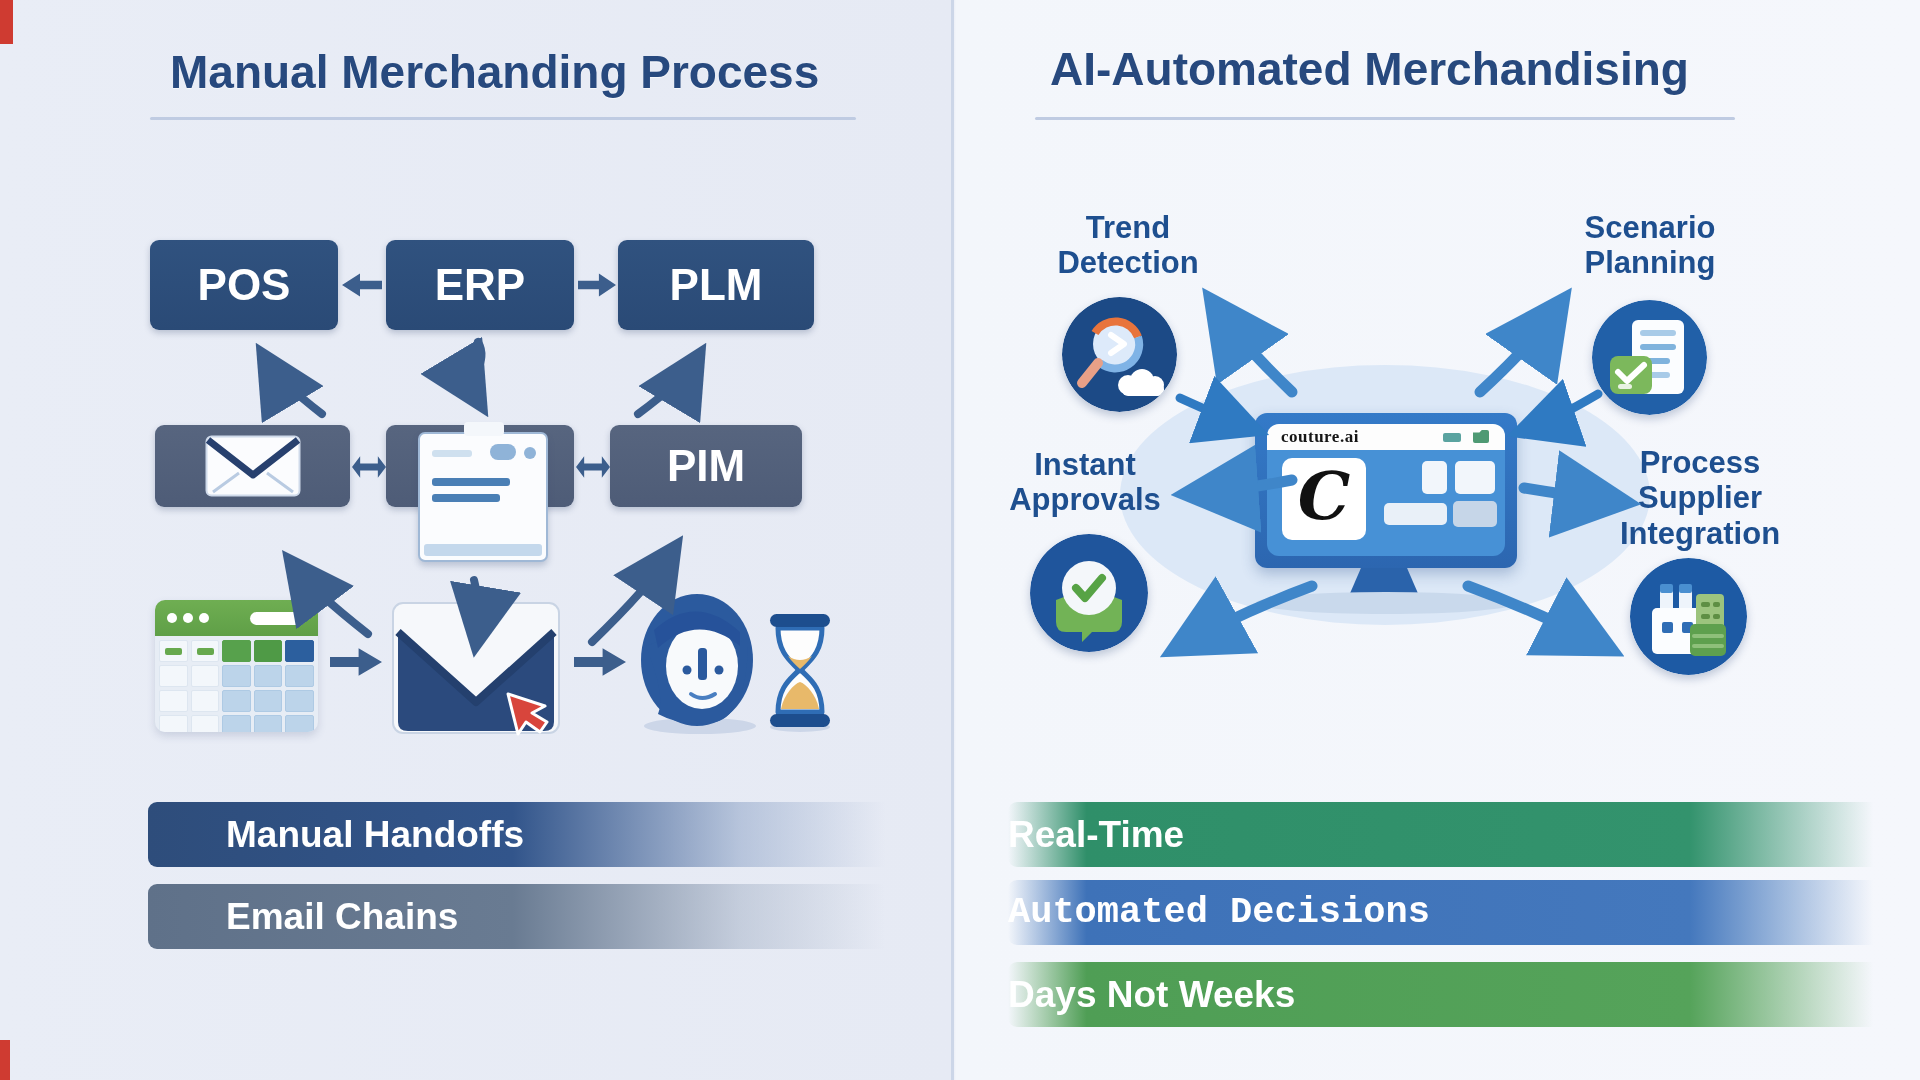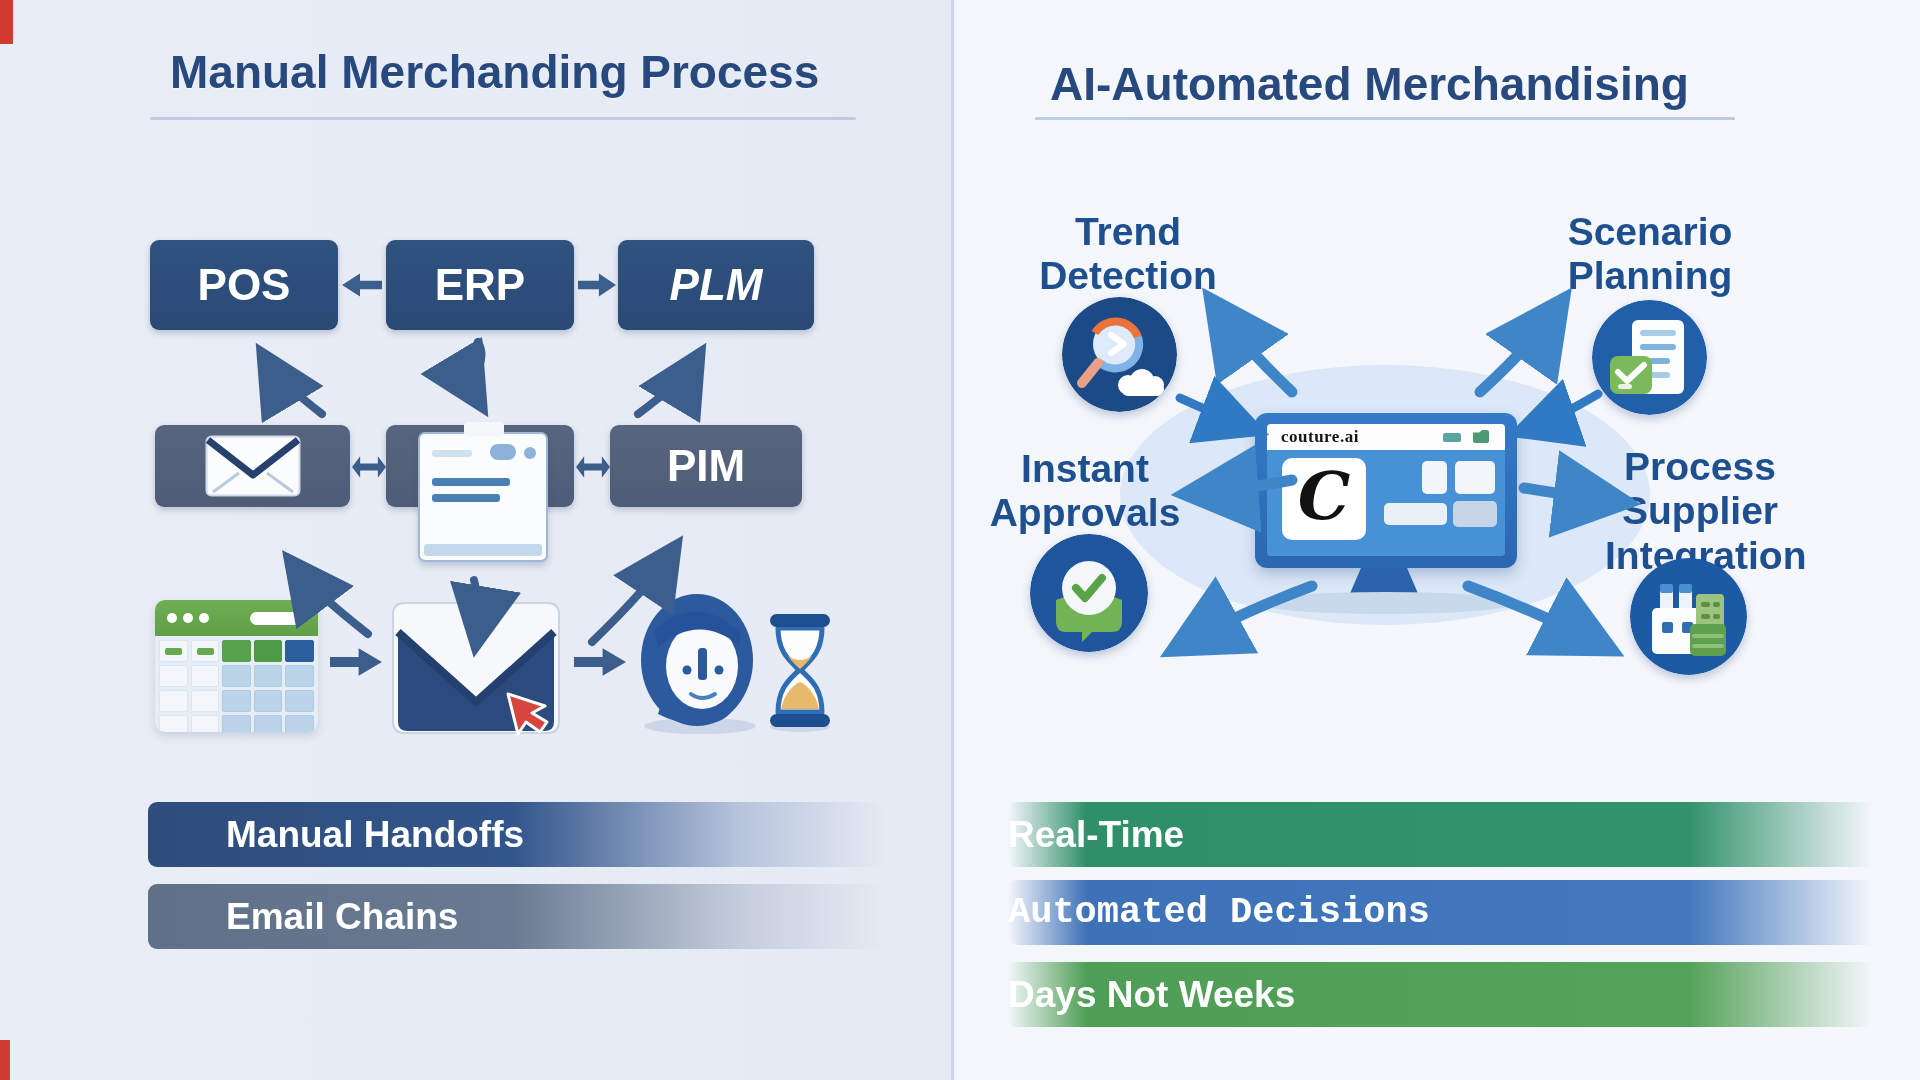--- a/index.html
+++ b/index.html
@@ -31,42 +31,42 @@
        line-height:65px;box-sizing:border-box;}
   .bar-l{left:148px;width:760px;padding-left:78px;}
   .bar-l1{background:linear-gradient(90deg,#2e4d7b 0%,#32558b 48%,rgba(125,150,190,.45) 78%,rgba(238,242,249,0) 97%);}
   .bar-l2{background:linear-gradient(90deg,#5f7189 0%,#697b92 48%,rgba(150,165,188,.42) 78%,rgba(238,242,249,0) 97%);}
   .bar-l3{background:linear-gradient(90deg,#c9454e 0%,#cd4b54 48%,rgba(222,130,136,.42) 78%,rgba(248,241,242,0) 97%);}
   .bar-r{left:1008px;width:874px;text-align:left;}
   .bar-r1{background:linear-gradient(90deg,rgba(245,247,252,0) 0%,#2f8f69 9%,#33936d 78%,rgba(245,247,252,0) 99%);}
   .bar-r2{background:linear-gradient(90deg,rgba(245,247,252,0) 0%,#3e72b8 9%,#4478bd 78%,rgba(245,247,252,0) 99%);}
   .bar-r3{background:linear-gradient(90deg,rgba(245,247,252,0) 0%,#4f9e55 9%,#55a35a 78%,rgba(245,247,252,0) 99%);}
   
-  .hub-label{color:#1e4f8f;font-weight:bold;font-size:39px;line-height:1.14;text-align:center;}
+  .hub-label{color:#1e4f8f;font-weight:bold;font-size:31px;line-height:1.14;text-align:center;}
   .hub-circle{border-radius:50%;box-shadow:0 4px 8px rgba(30,60,110,.25);}
   
   .sheet{width:163px;height:132px;border-radius:10px;background:#e7edf5;overflow:hidden;
          box-shadow:0 4px 8px rgba(60,80,120,.18);}
   .sheet-head{height:36px;background:linear-gradient(180deg,#6fae52,#5f9f47);position:relative;}
   .dot{position:absolute;top:13px;width:10px;height:10px;border-radius:50%;background:#fff;}
   .sheet-pill{position:absolute;right:12px;top:12px;width:56px;height:13px;border-radius:7px;background:#fff;}
   .sheet-grid{display:grid;grid-template-columns:repeat(5,1fr);grid-auto-rows:22px;gap:3px;padding:4px;}
   .cell{border-radius:2px;background:#f3f7fb;border:1px solid #dde6f0;box-sizing:border-box;}
   .cell-dash{position:relative;} .cell-dash::after{content:"";position:absolute;left:5px;top:7px;width:17px;height:7px;border-radius:2px;background:#67a94e;}
   .cell-g1{background:#57a14c;border-color:#57a14c;} .cell-g2{background:#4f9a46;border-color:#4f9a46;}
   .cell-b{background:#2c5f9e;border-color:#2c5f9e;}
   .cell-lb{background:#bcd4ea;border-color:#aecae4;}
   
   .doc-card{background:#fbfcfe;border:2px solid #9fb8d6;border-radius:7px;box-shadow:0 4px 6px rgba(60,80,120,.25);}
   .doc-tab{position:absolute;top:-12px;left:44px;width:40px;height:14px;border-radius:4px;background:#f4f7fb;}
   .doc-line{position:absolute;border-radius:3px;}
   
   .monitor-frame{background:linear-gradient(180deg,#347ac8,#2c66b0);border-radius:12px;
                  box-shadow:0 6px 14px rgba(40,80,140,.3);}
-  .monitor-screen{position:absolute;left:12px;top:11px;right:12px;bottom:12px;border-radius:4px;
+  .monitor-screen{position:absolute;left:12px;top:11px;right:12px;bottom:12px;border-radius:12px;
                   overflow:hidden;background:#4791d6;}
   .browser-bar{position:absolute;left:0;top:0;right:0;height:26px;background:#fdfdfd;
                display:flex;align-items:center;}
   .brand{font-family:"Liberation Serif",serif;font-weight:bold;font-size:17px;color:#151515;
          margin-left:14px;letter-spacing:.5px;}
   .logo-card{position:absolute;left:15px;top:34px;width:84px;height:82px;background:#fff;border-radius:10px;
              display:flex;align-items:center;justify-content:center;}
   .logo-c{font-family:"DejaVu Serif",serif;font-weight:bold;font-style:italic;font-size:66px;color:#111;
           transform:translateY(-3px);}
   .tile{position:absolute;border-radius:5px;background:#f2f6fb;}
@@ -83,21 +83,21 @@
 
   <div class="abs panel-title" style="left:170px;top:45px;">Manual Merchanding Process</div>
   <div class="abs title-rule" style="left:150px;top:117px;width:706px;"></div>
 
   <div class="abs box box-dark" style="left:150px;top:240px;width:188px;height:90px;">
     <span>POS</span>
   </div>
   <div class="abs box box-dark" style="left:386px;top:240px;width:188px;height:90px;">
     <span>ERP</span>
   </div>
-  <div class="abs box box-dark" style="left:618px;top:240px;width:196px;height:90px;font-style:italic;">
+  <div class="abs box box-dark" style="left:618px;top:240px;width:196px;height:90px;">
     <span>PLM</span>
   </div>
   <div class="abs block-arrow ba-left" style="left:342px;top:270px;width:40px;height:30px;"></div>
   <div class="abs block-arrow ba-right" style="left:578px;top:270px;width:38px;height:30px;"></div>
 
   <div class="abs box box-slate" style="left:155px;top:425px;width:195px;height:82px;">
     <svg width="96" height="62" viewBox="0 0 96 62">
       <rect x="1.5" y="1.5" width="93" height="59" rx="5" fill="#fbfcfe" stroke="#cfdaea" stroke-width="2"></rect>
       <path d="M3,5 L48,40 L93,5" fill="none" stroke="#27406e" stroke-width="7" stroke-linejoin="round"></path>
       <path d="M8,57 L34,38 M88,57 L62,38" stroke="#b9cbe2" stroke-width="3" fill="none"></path>
@@ -183,21 +183,21 @@
     <rect x="2" y="102" width="60" height="13" rx="6.5" fill="#1d4e8e"></rect>
   </svg>
 
   <div class="abs bar bar-l bar-l1" style="top:802px;">
     <span>Manual Handoffs</span>
   </div>
   <div class="abs bar bar-l bar-l2" style="top:884px;">
     <span>Email Chains</span>
   </div>
 
-  <div class="abs panel-title" style="left:1050px;top:57px;">AI-Automated Merchandising</div>
+  <div class="abs panel-title" style="left:1050px;top:42px;">AI-Automated Merchandising</div>
   <div class="abs title-rule" style="left:1035px;top:117px;width:700px;"></div>
 
   <div class="abs" style="left:1120px;top:365px;width:530px;height:260px;border-radius:50%;background:#dce8f7;"></div>
 
   <div class="abs hub-label" style="left:1028px;top:210px;width:200px;">Trend Detection</div>
   <div class="abs hub-label" style="left:985px;top:447px;width:200px;">Instant Approvals</div>
   <div class="abs hub-label" style="left:1540px;top:210px;width:220px;">Scenario Planning</div>
   <div class="abs hub-label" style="left:1605px;top:445px;width:190px;">Process Supplier Integration</div>
 
   <svg class="abs hub-circle" style="left:1062px;top:297px;" width="115" height="115" viewBox="0 0 115 115">

